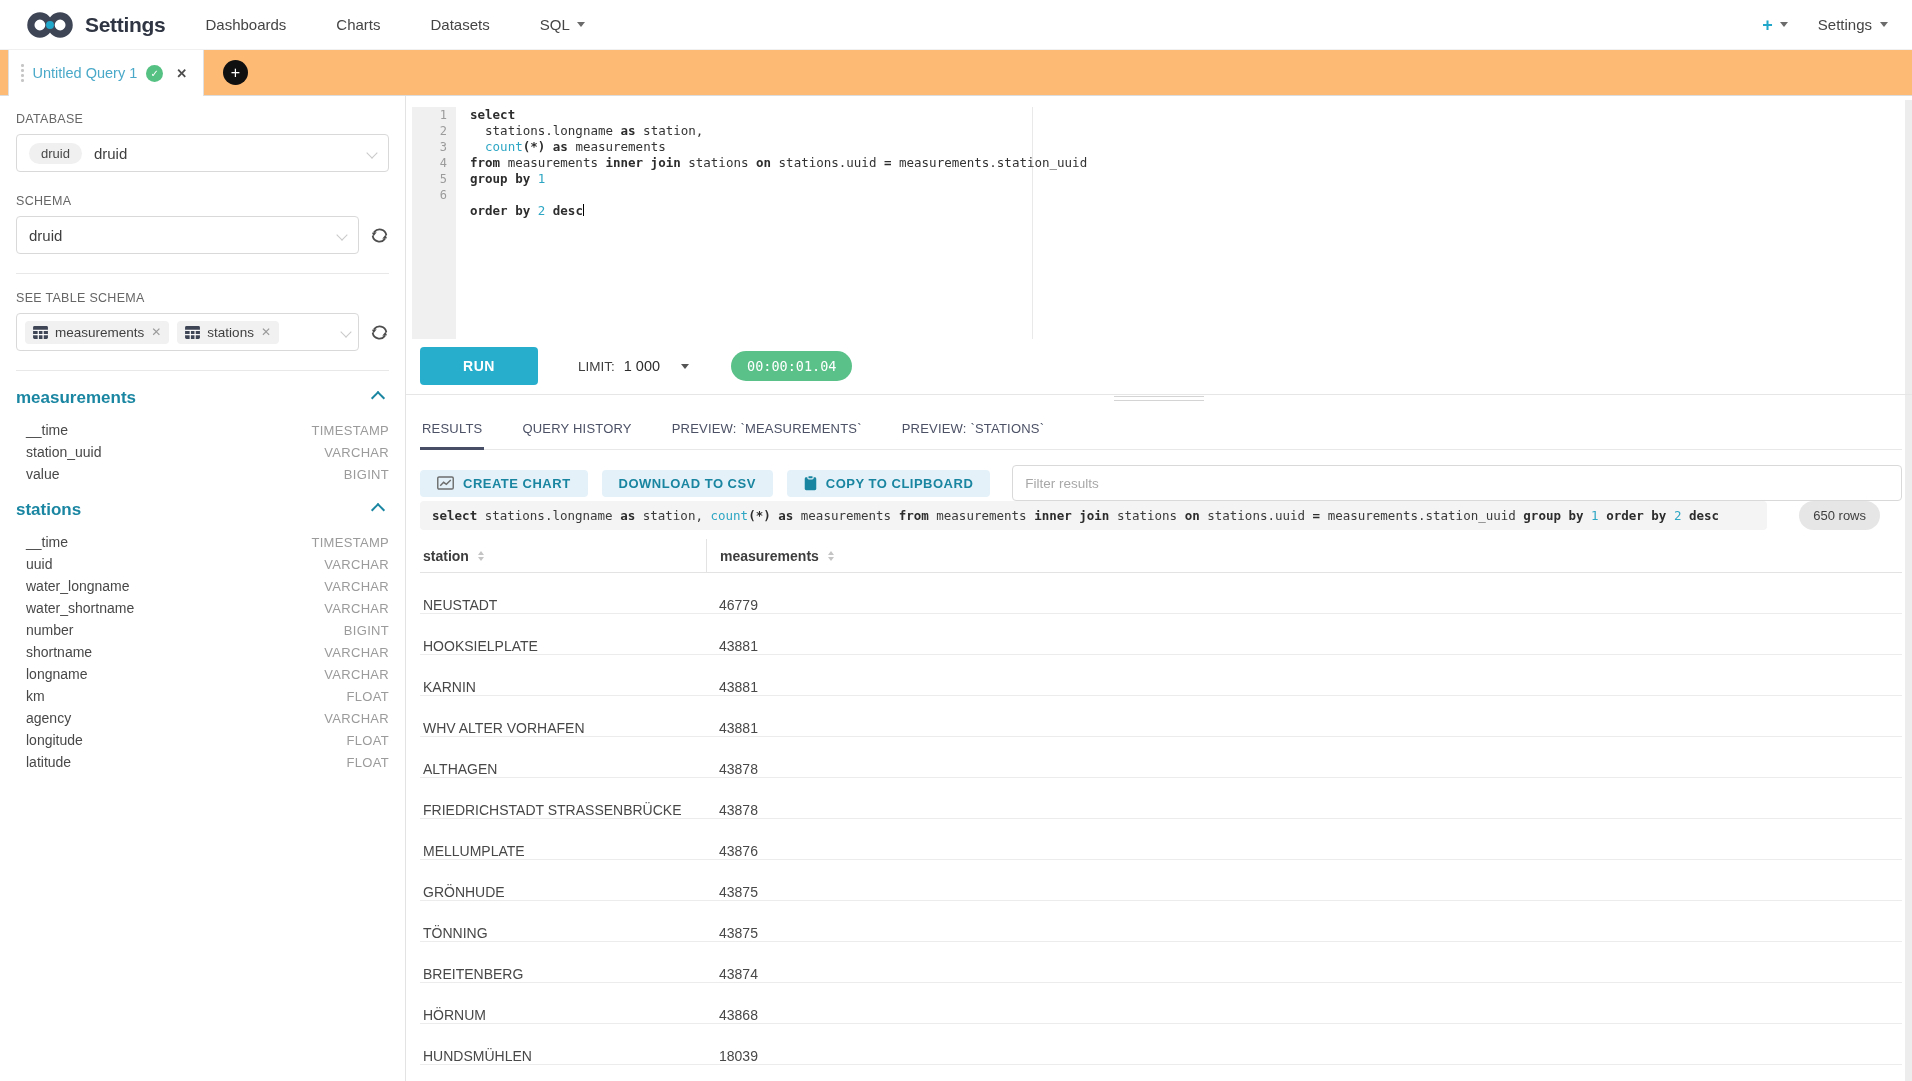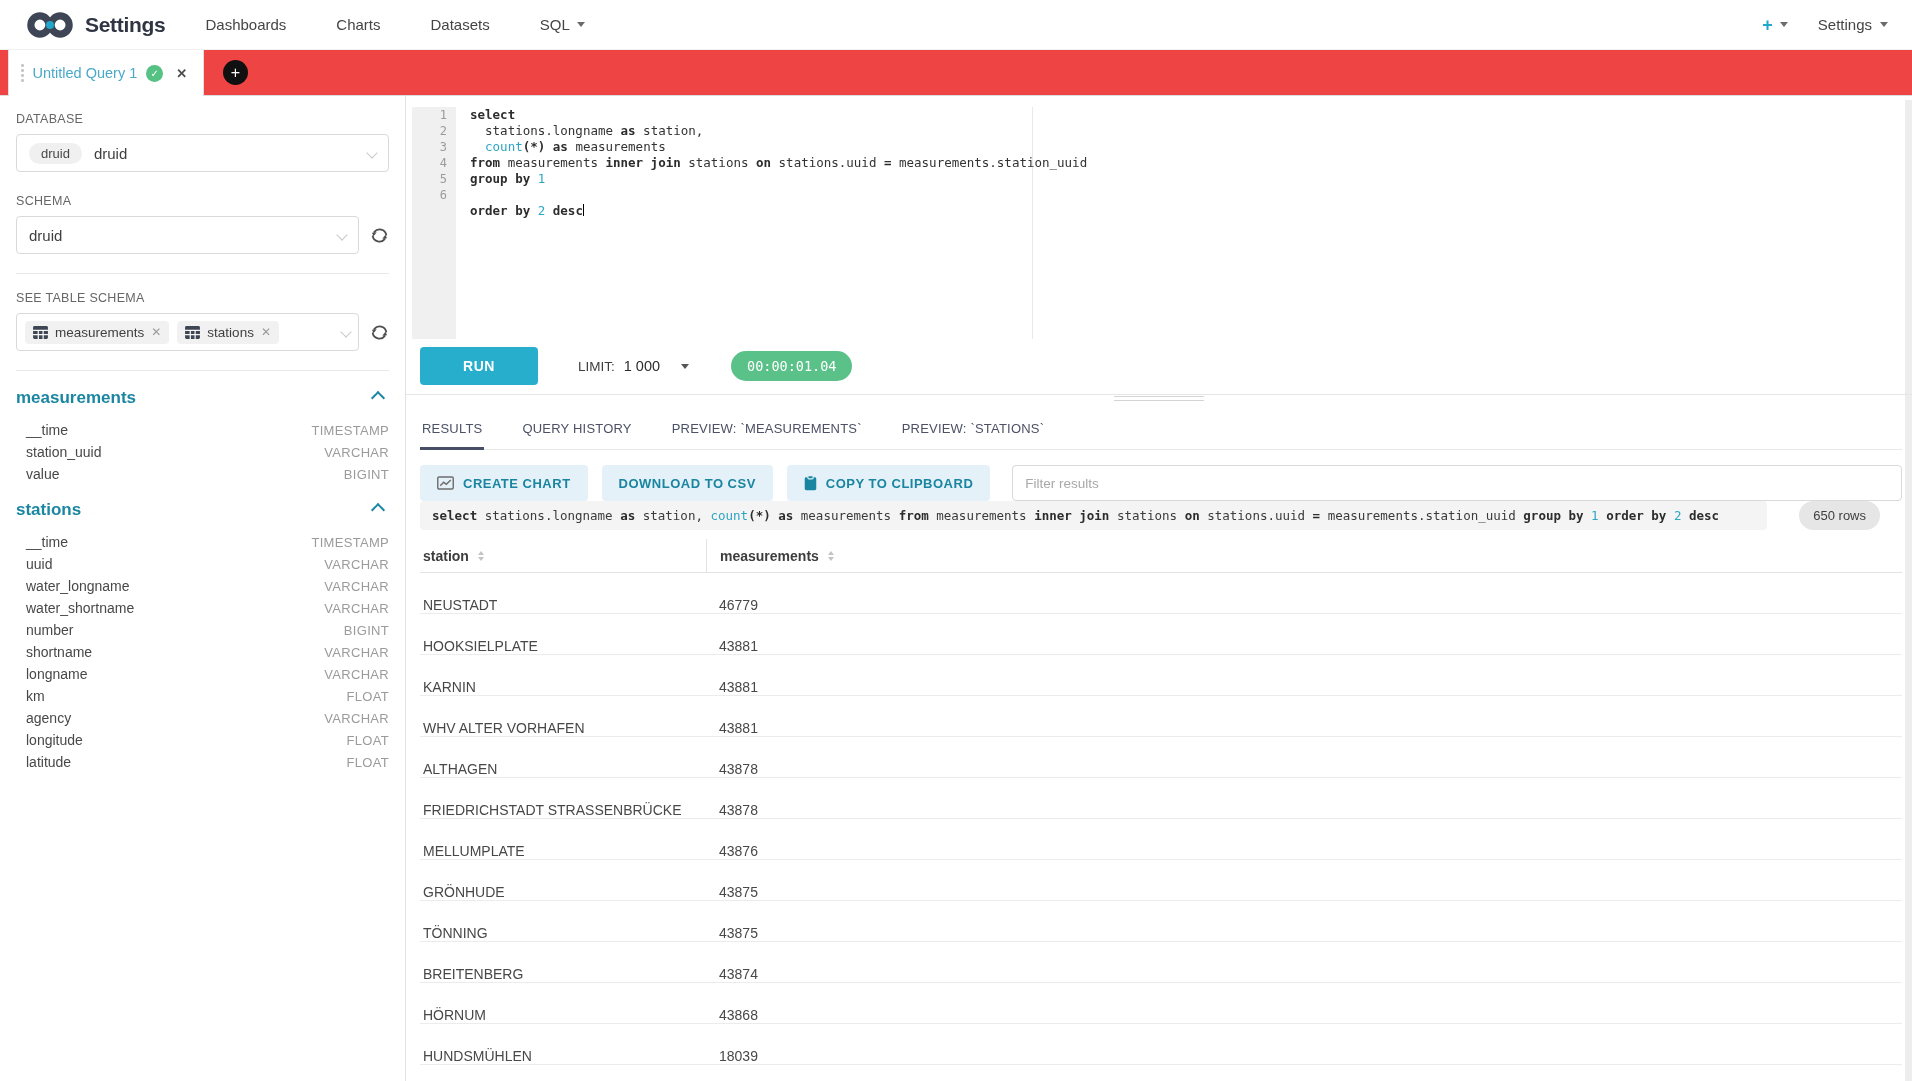--- a/index.html
+++ b/index.html
@@ -9,21 +9,21 @@
   .nav{height:50px;display:flex;align-items:center;padding:0 24px;background:#fff;border-bottom:1px solid #f0f0f0;box-sizing:border-box;}
   .brand{display:flex;align-items:center;gap:9px;margin-right:40px;cursor:pointer;}
   .brand-text{font-size:21px;font-weight:bold;color:#2f3542;letter-spacing:-0.3px;}
   .nav-item{font-size:15px;color:#454545;margin-right:50px;display:inline-flex;align-items:center;gap:7px;cursor:pointer;}
   .nav-right{margin-left:auto;display:flex;align-items:center;gap:30px;}
   .nav-plus{display:inline-flex;align-items:center;gap:7px;cursor:pointer;}
   .nav-plus .plus-glyph{color:#20a7c9;font-size:18px;font-weight:bold;line-height:1;}
   .nav-settings{font-size:15px;color:#454545;display:inline-flex;align-items:center;gap:8px;cursor:pointer;}
   .tri{width:0;height:0;border-left:4px solid transparent;border-right:4px solid transparent;border-top:5px solid #6b6b6b;display:inline-block;}
   
-  .tabstrip{height:46px;background:#ef4444;border-bottom:1px solid #dcdcdc;display:flex;align-items:stretch;box-sizing:border-box;}
+  .tabstrip{height:46px;background:#fdba74;border-bottom:1px solid #dcdcdc;display:flex;align-items:stretch;box-sizing:border-box;}
   .qtab{margin-left:8px;width:196px;background:#fff;border-left:1px solid #e0e0e0;border-right:1px solid #e0e0e0;
         display:flex;align-items:center;gap:9px;padding:0 12px;box-sizing:border-box;margin-bottom:-1px;cursor:pointer;}
   .vdots{display:flex;flex-direction:column;gap:2.5px;cursor:grab;}
   .vdots i{width:2.5px;height:2.5px;border-radius:50%;background:#c6c6c6;}
   .qtab-label{color:#4aa9c9;font-size:14.5px;white-space:nowrap;}
   .check{width:17px;height:17px;border-radius:50%;background:#55c182;color:#fff;font-size:10px;display:flex;align-items:center;justify-content:center;flex-shrink:0;}
   .tab-close{color:#4d4d4d;font-size:13px;font-weight:bold;margin-left:4px;cursor:pointer;}
   .addtab{align-self:center;margin-left:19px;width:25px;height:25px;border-radius:50%;background:#101010;color:#fff;
           font-size:16px;display:flex;align-items:center;justify-content:center;cursor:pointer;}
   
@@ -80,21 +80,21 @@
   
   .splitter{margin-top:9px;border-top:1px solid #e6e6e6;height:8px;position:relative;}
   .grip{position:absolute;left:50%;top:1px;transform:translateX(-50%);width:90px;display:flex;flex-direction:column;gap:3px;cursor:row-resize;}
   .grip i{height:1px;background:#d4d4d4;}
   
   .south{flex:1;min-height:0;display:flex;flex-direction:column;padding:12px 10px 0 14px;}
   .rtabs{display:flex;gap:36px;border-bottom:1px solid #e8e8e8;}
   .rtab{font-size:13px;color:#4c5166;letter-spacing:.2px;padding:6px 2px 11px;border-bottom:3px solid transparent;margin-bottom:-1px;cursor:pointer;white-space:nowrap;}
   .rtab.active{border-bottom-color:#494e67;}
   .actions{display:flex;align-items:center;margin-top:15px;gap:14px;}
-  .action-btn{height:36px;background:#e4f1f8;border:none;border-radius:4px;color:#1985a0;font-weight:bold;font-size:13px;
+  .action-btn{height:27px;background:#e4f1f8;border:none;border-radius:4px;color:#1985a0;font-weight:bold;font-size:13px;
               letter-spacing:.5px;display:flex;align-items:center;gap:9px;padding:0 17px;cursor:pointer;font-family:inherit;white-space:nowrap;}
   .filter-input{flex:1;margin-left:8px;height:36px;border:1px solid #d9d9d9;border-radius:4px;padding:0 12px;font-size:13.5px;
                 color:#444;box-sizing:border-box;font-family:inherit;outline:none;min-width:0;}
   .filter-input::placeholder{color:#a8a8a8;}
   .queryrow{display:flex;align-items:center;margin-top:0;}
   .querybox{flex:1;background:#f4f4f4;border-radius:4px;padding:7px 12px;font-family:"DejaVu Sans Mono","Liberation Mono",monospace;
             font-size:12.5px;color:#3b3b3b;white-space:nowrap;overflow:hidden;min-width:0;}
   .rows-badge{margin:0 22px 0 32px;background:#e6e6e6;border-radius:15px;padding:7px 14px;font-size:13px;color:#3f3f3f;white-space:nowrap;}
   .grid{margin-top:9px;flex:1;overflow:hidden;}
   .grid-header{display:flex;border-bottom:1px solid #e3e3e3;height:33px;}

